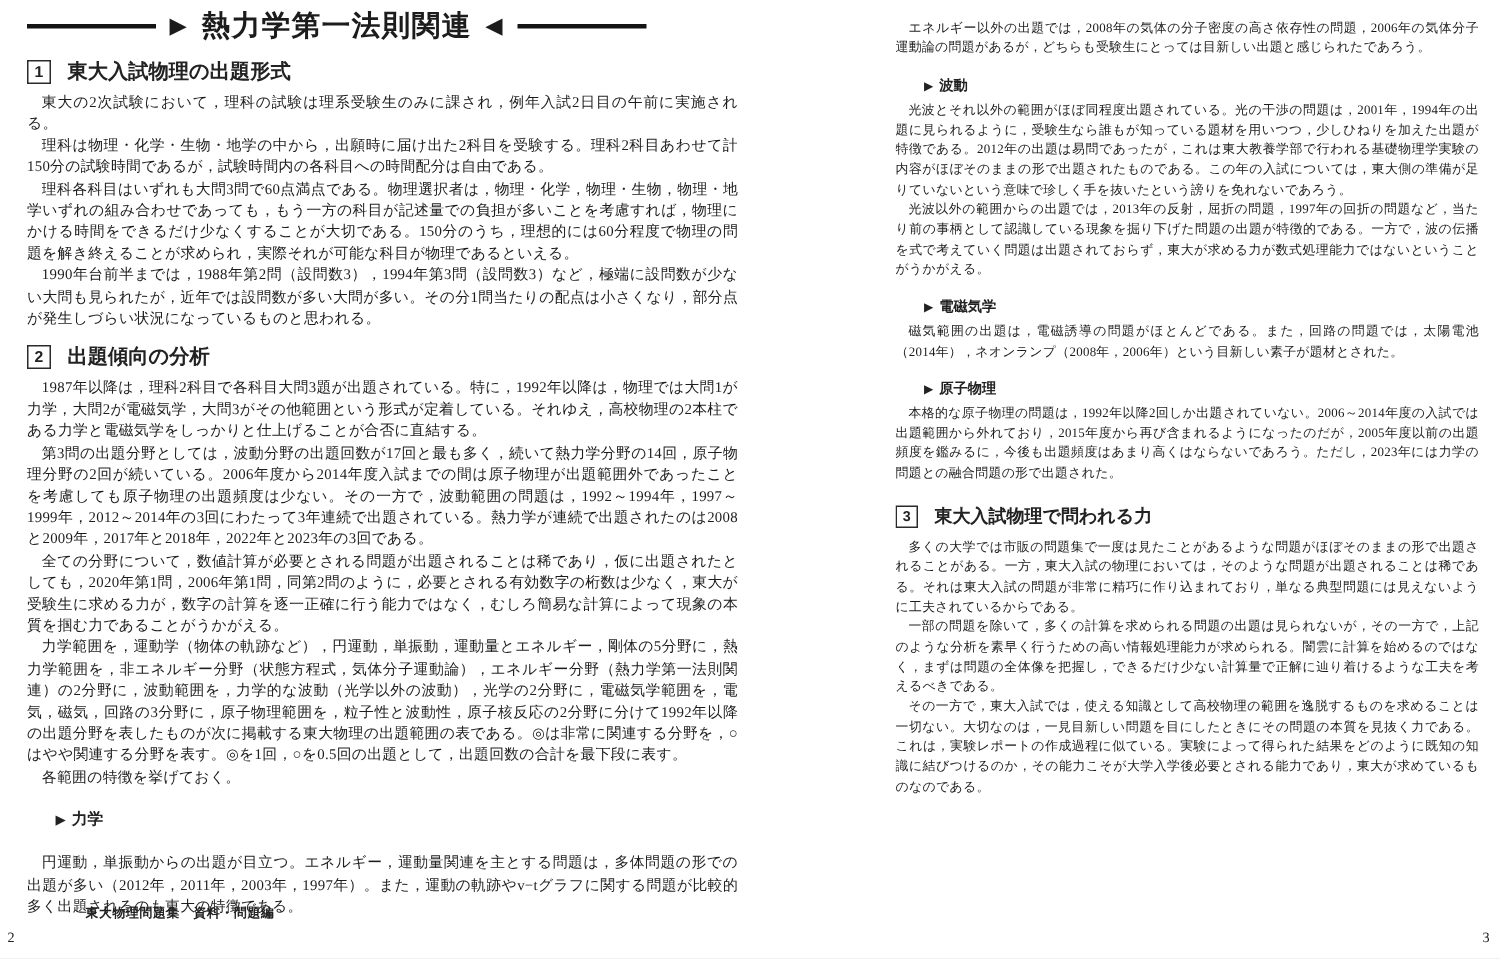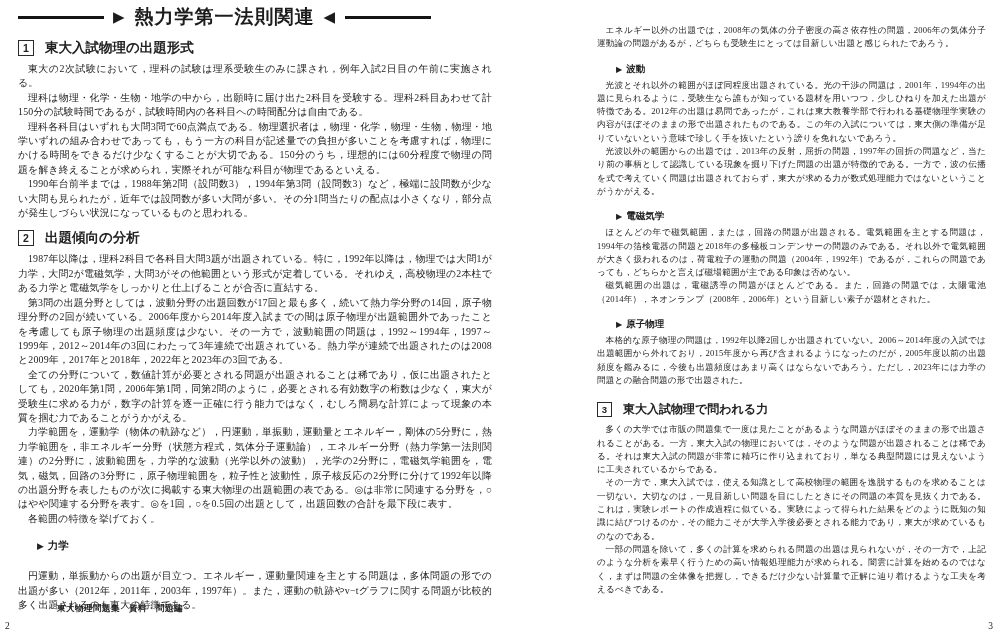--- a/index.html
+++ b/index.html
@@ -53,21 +53,21 @@
   .sub-head .mk{font-size:85%;margin-right:4px;}
 
   
   .page p{
     margin:0;text-align:justify;text-indent:1em;
     letter-spacing:0.2px;
   }
   .page-left p{font-size:9.9px;line-height:14.4px;}
   .page-right p{font-size:8.6px;line-height:13.3px;}
   p.gap-above{}
-  .page-right .lead{margin-top:24px;}
+  .page-right .lead{margin-top:12px;}
 
   
   .footer-num{
     position:absolute;bottom:8px;
     font-size:9.5px;color:#222;
     font-family:"Liberation Serif","DejaVu Serif",serif;
   }
   .footer-num.fl{left:5px;}
   .footer-num.fr{right:7px;}
   .footer-label{
@@ -123,34 +123,33 @@
 
     <div class="sub-head">
       <span class="mk">▶</span><span>波動</span>
     </div>
     <p>光波とそれ以外の範囲がほぼ同程度出題されている。光の干渉の問題は，2001年，1994年の出題に見られるように，受験生なら誰もが知っている題材を用いつつ，少しひねりを加えた出題が特徴である。2012年の出題は易問であったが，これは東大教養学部で行われる基礎物理学実験の内容がほぼそのままの形で出題されたものである。この年の入試については，東大側の準備が足りていないという意味で珍しく手を抜いたという謗りを免れないであろう。</p>
     <p>光波以外の範囲からの出題では，2013年の反射，屈折の問題，1997年の回折の問題など，当たり前の事柄として認識している現象を掘り下げた問題の出題が特徴的である。一方で，波の伝播を式で考えていく問題は出題されておらず，東大が求める力が数式処理能力ではないということがうかがえる。</p>
 
     <div class="sub-head">
       <span class="mk">▶</span><span>電磁気学</span>
     </div>
-    <p>ほとんどの年で磁気範囲，または，回路の問題が出題される。電気範囲を主とする問題は，1994年の箔検電器の問題と2018年の多極板コンデンサーの問題のみである。それ以外で電気範囲が大きく扱われるのは，荷電粒子の運動の問題（2004年，1992年）であるが，これらの問題であっても，どちらかと言えば磁場範囲が主である印象は否めない。</p>
     <p>磁気範囲の出題は，電磁誘導の問題がほとんどである。また，回路の問題では，太陽電池（2014年），ネオンランプ（2008年，2006年）という目新しい素子が題材とされた。</p>
 
     <div class="sub-head">
       <span class="mk">▶</span><span>原子物理</span>
     </div>
     <p>本格的な原子物理の問題は，1992年以降2回しか出題されていない。2006～2014年度の入試では出題範囲から外れており，2015年度から再び含まれるようになったのだが，2005年度以前の出題頻度を鑑みるに，今後も出題頻度はあまり高くはならないであろう。ただし，2023年には力学の問題との融合問題の形で出題された。</p>
 
     <div class="sec-head">
       <span class="sec-num">3</span>
       <span>東大入試物理で問われる力</span>
     </div>
     <p>多くの大学では市販の問題集で一度は見たことがあるような問題がほぼそのままの形で出題されることがある。一方，東大入試の物理においては，そのような問題が出題されることは稀である。それは東大入試の問題が非常に精巧に作り込まれており，単なる典型問題には見えないように工夫されているからである。</p>
+    <p>一部の問題を除いて，多くの計算を求められる問題の出題は見られないが，その一方で，上記のような分析を素早く行うための高い情報処理能力が求められる。闇雲に計算を始めるのではなく，まずは問題の全体像を把握し，できるだけ少ない計算量で正解に辿り着けるような工夫を考えるべきである。</p>
     <p>その一方で，東大入試では，使える知識として高校物理の範囲を逸脱するものを求めることは一切ない。大切なのは，一見目新しい問題を目にしたときにその問題の本質を見抜く力である。これは，実験レポートの作成過程に似ている。実験によって得られた結果をどのように既知の知識に結びつけるのか，その能力こそが大学入学後必要とされる能力であり，東大が求めているものなのである。</p>
-    <p>一部の問題を除いて，多くの計算を求められる問題の出題は見られないが，その一方で，上記のような分析を素早く行うための高い情報処理能力が求められる。闇雲に計算を始めるのではなく，まずは問題の全体像を把握し，できるだけ少ない計算量で正解に辿り着けるような工夫を考えるべきである。</p>
   </div>
 
   <span class="footer-num fl">2</span>
   <span class="footer-label">東大物理問題集　資料・問題編</span>
   <span class="footer-num fr">3</span>
 
 </div>
 
 </body></html>

